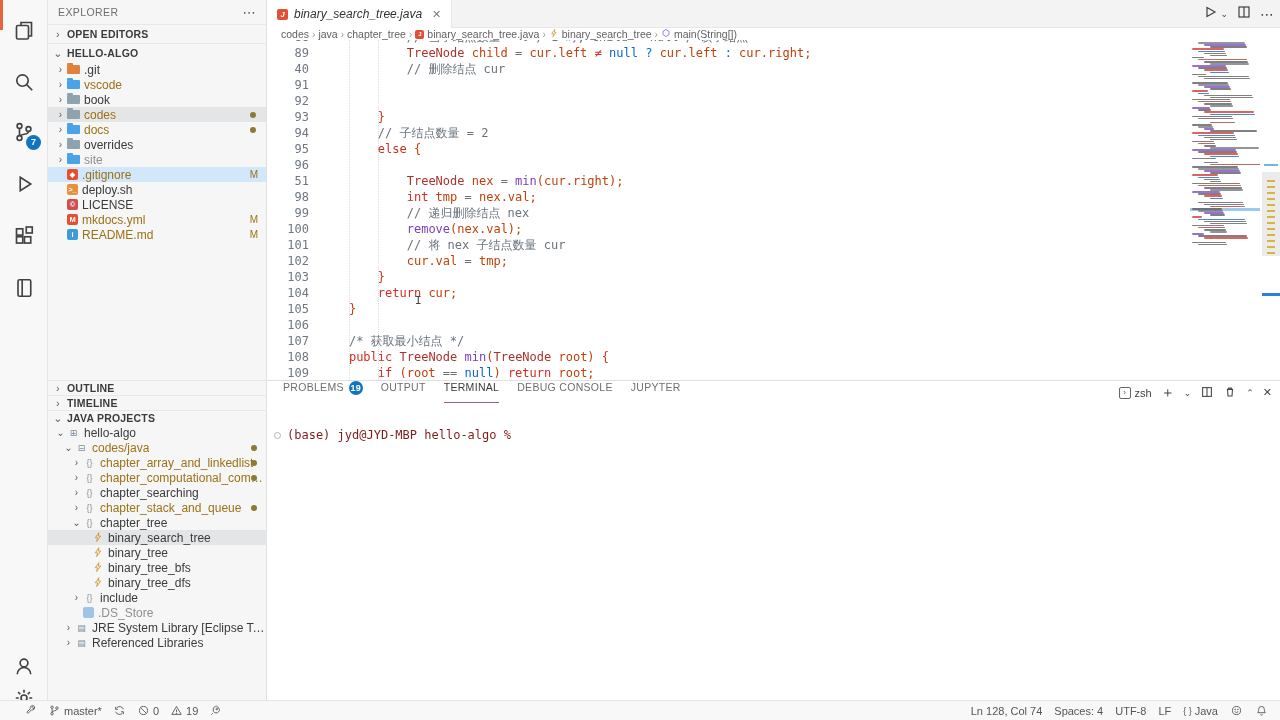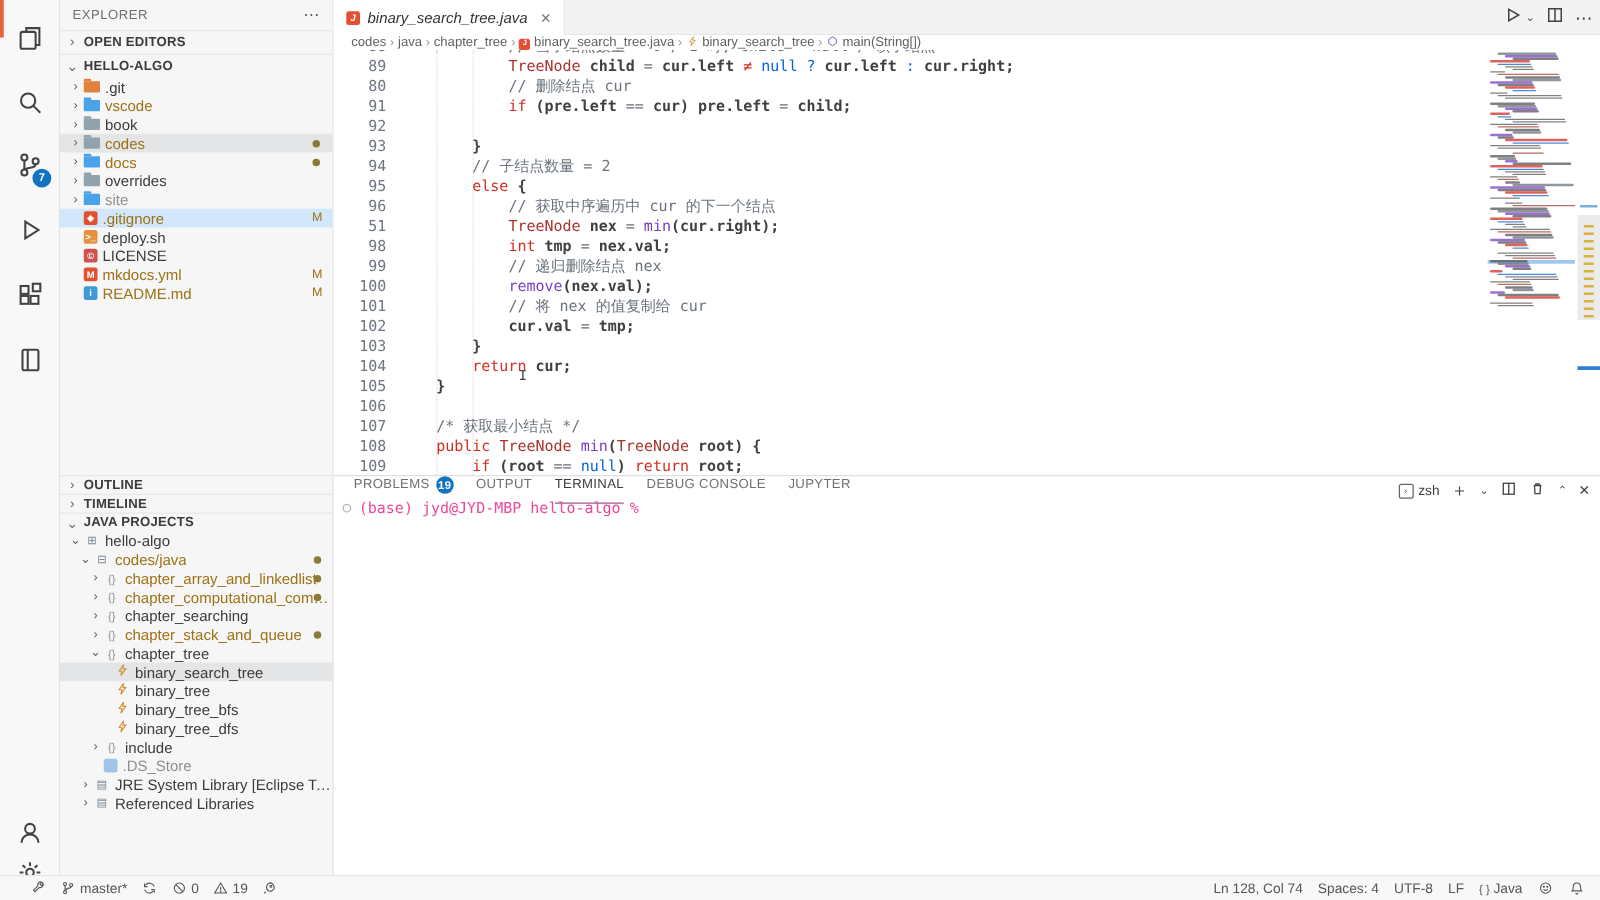--- a/index.html
+++ b/index.html
@@ -48,21 +48,21 @@
   .bc-sep { color:#9a9a9a; font-size:10px; }
   .bc-ic { font-size:9px; line-height:1; }
 
   #codearea { position:absolute; left:0; top:40px; width:1013px; height:340px; overflow:hidden; background:#fff; }
   .guide { position:absolute; top:0; bottom:0; border-left:1px dotted #dcdcdc; }
   .code-line { position:absolute; left:0; height:16px; width:100%; display:flex; font-family:"DejaVu Sans Mono","Liberation Mono",monospace; font-size:12px; line-height:16px; }
   .lnum { width:34px; margin-left:8px; text-align:right; color:#6e7681; flex:none; }
   .ltext { margin-left:11px; white-space:pre; color:#24292e; }
   .tk-c { color:#6a737d; } .tk-k { color:#d12f24; } .tk-t { color:#a8352c; }
   .tk-f { color:#7b3fc4; } .tk-n { color:#0b62d6; } .tk-o { color:#687078; }
-  .tk-r { color:#d12f24; } .tk-p { color:#404040;font-weight:bold; }
+  .tk-r { color:#d12f24; } .tk-p { color:#c2410c; }
   #ibeam { position:absolute; left:148px; top:254px; width:9px; height:13px; color:#444; font-size:11px; font-family:"DejaVu Sans Mono",monospace; }
 
   #minimap { position:absolute; left:923px; top:0; width:70px; height:210px; overflow:hidden; cursor:pointer; }
   .mm-bar { position:absolute; height:1.6px; border-radius:1px; opacity:.75; }
   #mm-sel { position:absolute; left:0; width:70px; height:2.5px; background:#9ec9ee; top:168px; }
   #overview { position:absolute; left:995px; top:0; width:18px; height:340px; cursor:pointer; }
   .ov-mark { position:absolute; left:5px; width:8px; height:2px; background:#d9b43a; }
   #ov-thumb { position:absolute; left:0; width:18px; top:132px; height:84px; background:rgba(110,110,110,.14); }
   #ov-cursor { position:absolute; left:0; width:18px; top:253px; height:3px; background:#2f7fd6; }
   #ov-blue { position:absolute; left:2px; width:14px; top:124px; height:2px; background:#7ab1e3; }
@@ -72,21 +72,21 @@
   #panelbar { position:absolute; left:0; top:0; width:1013px; height:23px; display:flex; align-items:center; gap:18px; padding-left:16px; font-size:10.5px; color:#6f6f6f; letter-spacing:.3px; }
   .ptab { position:relative; display:flex; align-items:flex-start; gap:5px; height:23px; cursor:pointer; }
   .ptab.active { color:#3b3b3b; }
   .ptab.active::after { content:""; position:absolute; left:0; right:0; bottom:1px; height:1.5px; background:#9e5a88; }
   .ptab-badge { min-width:14px; height:14px; border-radius:50%; background:#1273c2; color:#fff; font-size:9px; line-height:14px; text-align:center; font-weight:bold; }
   #panel-actions { position:absolute; right:8px; top:0; height:23px; display:flex; align-items:center; gap:9px; color:#424242; font-size:11px; }
   #panel-actions svg { width:14px; height:14px; cursor:pointer; }
   .pa-txt { cursor:pointer; }
   .shell-chip { display:flex; align-items:center; gap:4px; cursor:pointer; }
   .shell-box { width:12px; height:12px; border:1px solid #666; border-radius:2px; font-size:8px; line-height:10px; text-align:center; color:#555; }
-  #terminal { position:absolute; left:0; top:9px; width:1013px; height:297px; font-family:"DejaVu Sans Mono","Liberation Mono",monospace; font-size:12px; color:#ec4899; }
+  #terminal { position:absolute; left:0; top:38px; width:1013px; height:297px; font-family:"DejaVu Sans Mono","Liberation Mono",monospace; font-size:12px; color:#7f1d1d; }
   #term-line { position:absolute; left:20px; top:9px; white-space:pre; }
   #term-circle { position:absolute; left:7px; top:13px; width:7px; height:7px; border:1px solid #b5b5b5; border-radius:50%; }
 
   
   #statusbar { position:absolute; left:0; top:700px; width:1280px; height:20px; background:#f8f8f8; border-top:1px solid #e5e5e5; display:flex; align-items:center; font-size:11px; color:#565656; }
   .sb-left { display:flex; align-items:center; gap:11px; margin-left:24px; }
   .sb-right { display:flex; align-items:center; gap:12px; margin-left:auto; margin-right:12px; }
   .sb-item { display:flex; align-items:center; gap:3px; cursor:pointer; }
   .sb-item svg { width:13px; height:13px; }
 </style>
@@ -392,65 +392,63 @@
       <div id="lines">
           <div class="code-line" style="top: -11px;">
             <span class="lnum">88</span>
             <span class="ltext">            <span class="tk-c">// 当子结点数量 = 0 / 1 时, child = null / 该子结点</span></span>
           </div>
           <div class="code-line" style="top: 5px;">
             <span class="lnum">89</span>
             <span class="ltext">            <span class="tk-t">TreeNode</span><span class="tk-p"> child </span><span class="tk-o">=</span><span class="tk-p"> cur.left </span><span class="tk-r">≠</span><span class="tk-p"> </span><span class="tk-n">null</span><span class="tk-p"> </span><span class="tk-n">?</span><span class="tk-p"> cur.left </span><span class="tk-n">:</span><span class="tk-p"> cur.right;</span></span>
           </div>
           <div class="code-line" style="top: 21px;">
-            <span class="lnum">80</span>
+            <span class="lnum">40</span>
             <span class="ltext">            <span class="tk-c">// 删除结点 cur</span></span>
           </div>
           <div class="code-line" style="top: 37px;">
             <span class="lnum">91</span>
-            <span class="ltext">            <span class="tk-k">if</span><span class="tk-p"> (pre.left </span><span class="tk-o">==</span><span class="tk-p"> cur) pre.left </span><span class="tk-o">=</span><span class="tk-p"> child;</span></span>
           </div>
           <div class="code-line" style="top: 53px;">
             <span class="lnum">92</span>
           </div>
           <div class="code-line" style="top: 69px;">
             <span class="lnum">93</span>
             <span class="ltext">        <span class="tk-p">}</span></span>
           </div>
           <div class="code-line" style="top: 85px;">
             <span class="lnum">94</span>
             <span class="ltext">        <span class="tk-c">// 子结点数量 = 2</span></span>
           </div>
           <div class="code-line" style="top: 101px;">
             <span class="lnum">95</span>
             <span class="ltext">        <span class="tk-k">else</span><span class="tk-p"> {</span></span>
           </div>
           <div class="code-line" style="top: 117px;">
             <span class="lnum">96</span>
-            <span class="ltext">            <span class="tk-c">// 获取中序遍历中 cur 的下一个结点</span></span>
           </div>
           <div class="code-line" style="top: 133px;">
             <span class="lnum">51</span>
             <span class="ltext">            <span class="tk-t">TreeNode</span><span class="tk-p"> nex </span><span class="tk-o">=</span><span class="tk-p"> </span><span class="tk-f">min</span><span class="tk-p">(cur.right);</span></span>
           </div>
           <div class="code-line" style="top: 149px;">
             <span class="lnum">98</span>
             <span class="ltext">            <span class="tk-k">int</span><span class="tk-p"> tmp </span><span class="tk-o">=</span><span class="tk-p"> nex.val;</span></span>
           </div>
           <div class="code-line" style="top: 165px;">
             <span class="lnum">99</span>
             <span class="ltext">            <span class="tk-c">// 递归删除结点 nex</span></span>
           </div>
           <div class="code-line" style="top: 181px;">
             <span class="lnum">100</span>
             <span class="ltext">            <span class="tk-f">remove</span><span class="tk-p">(nex.val);</span></span>
           </div>
           <div class="code-line" style="top: 197px;">
             <span class="lnum">101</span>
-            <span class="ltext">            <span class="tk-c">// 将 nex 的值复制给 cur</span></span>
+            <span class="ltext">            <span class="tk-c">// 将 nex 子结点数量 cur</span></span>
           </div>
           <div class="code-line" style="top: 213px;">
             <span class="lnum">102</span>
             <span class="ltext">            <span class="tk-p">cur.val </span><span class="tk-o">=</span><span class="tk-p"> tmp;</span></span>
           </div>
           <div class="code-line" style="top: 229px;">
             <span class="lnum">103</span>
             <span class="ltext">        <span class="tk-p">}</span></span>
           </div>
           <div class="code-line" style="top: 245px;">

